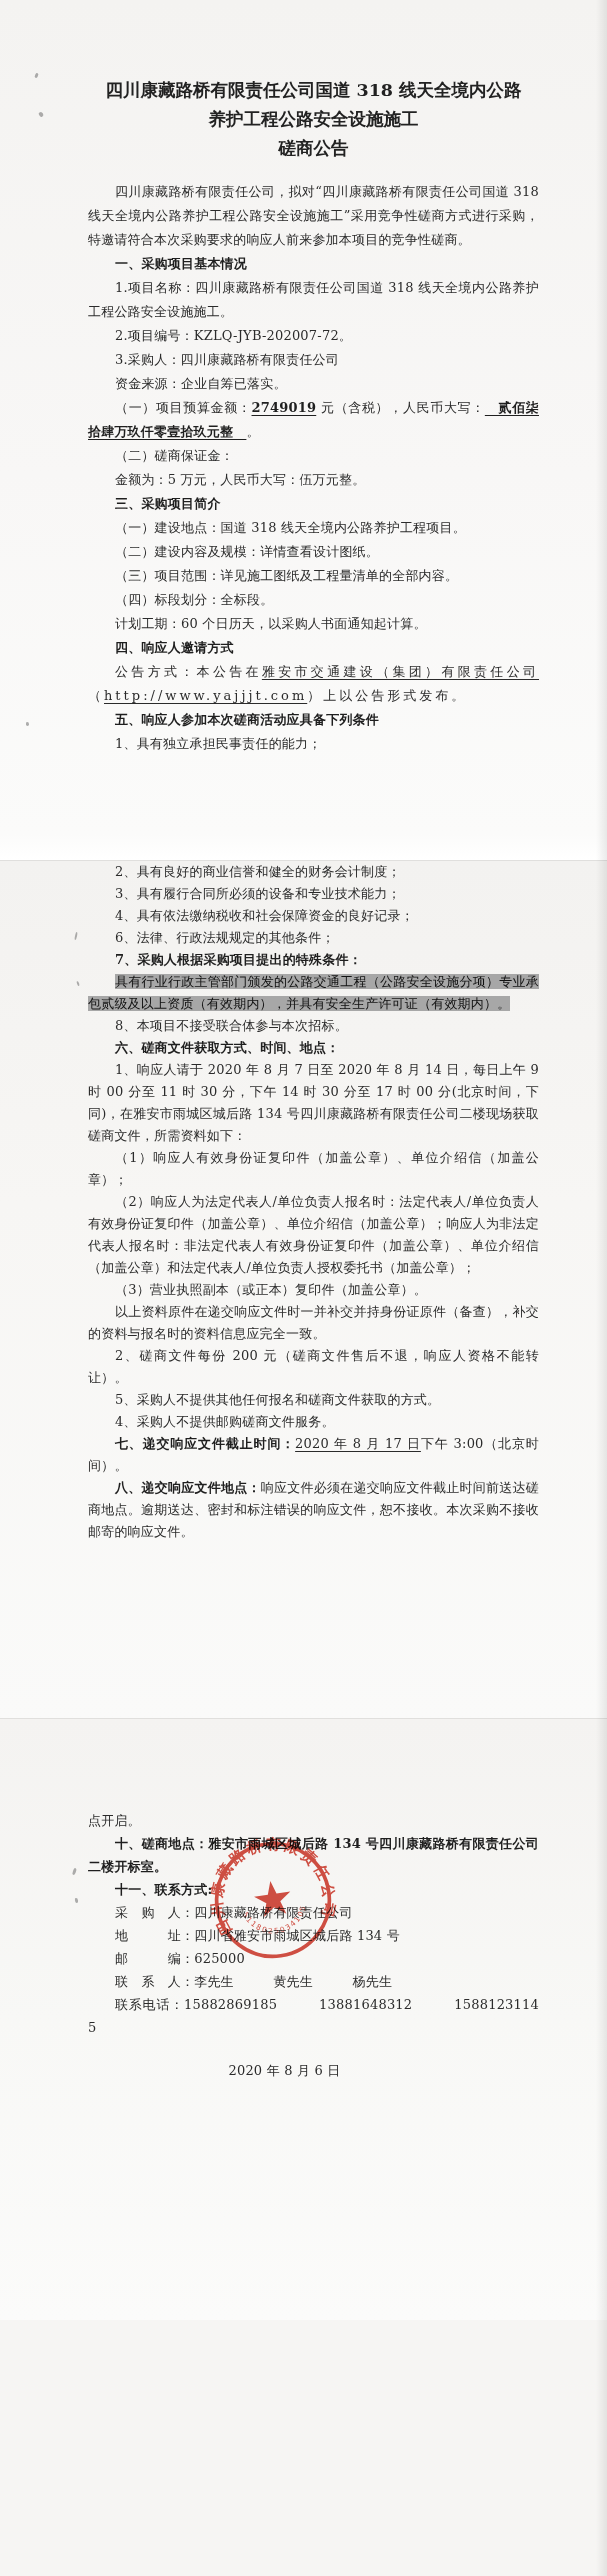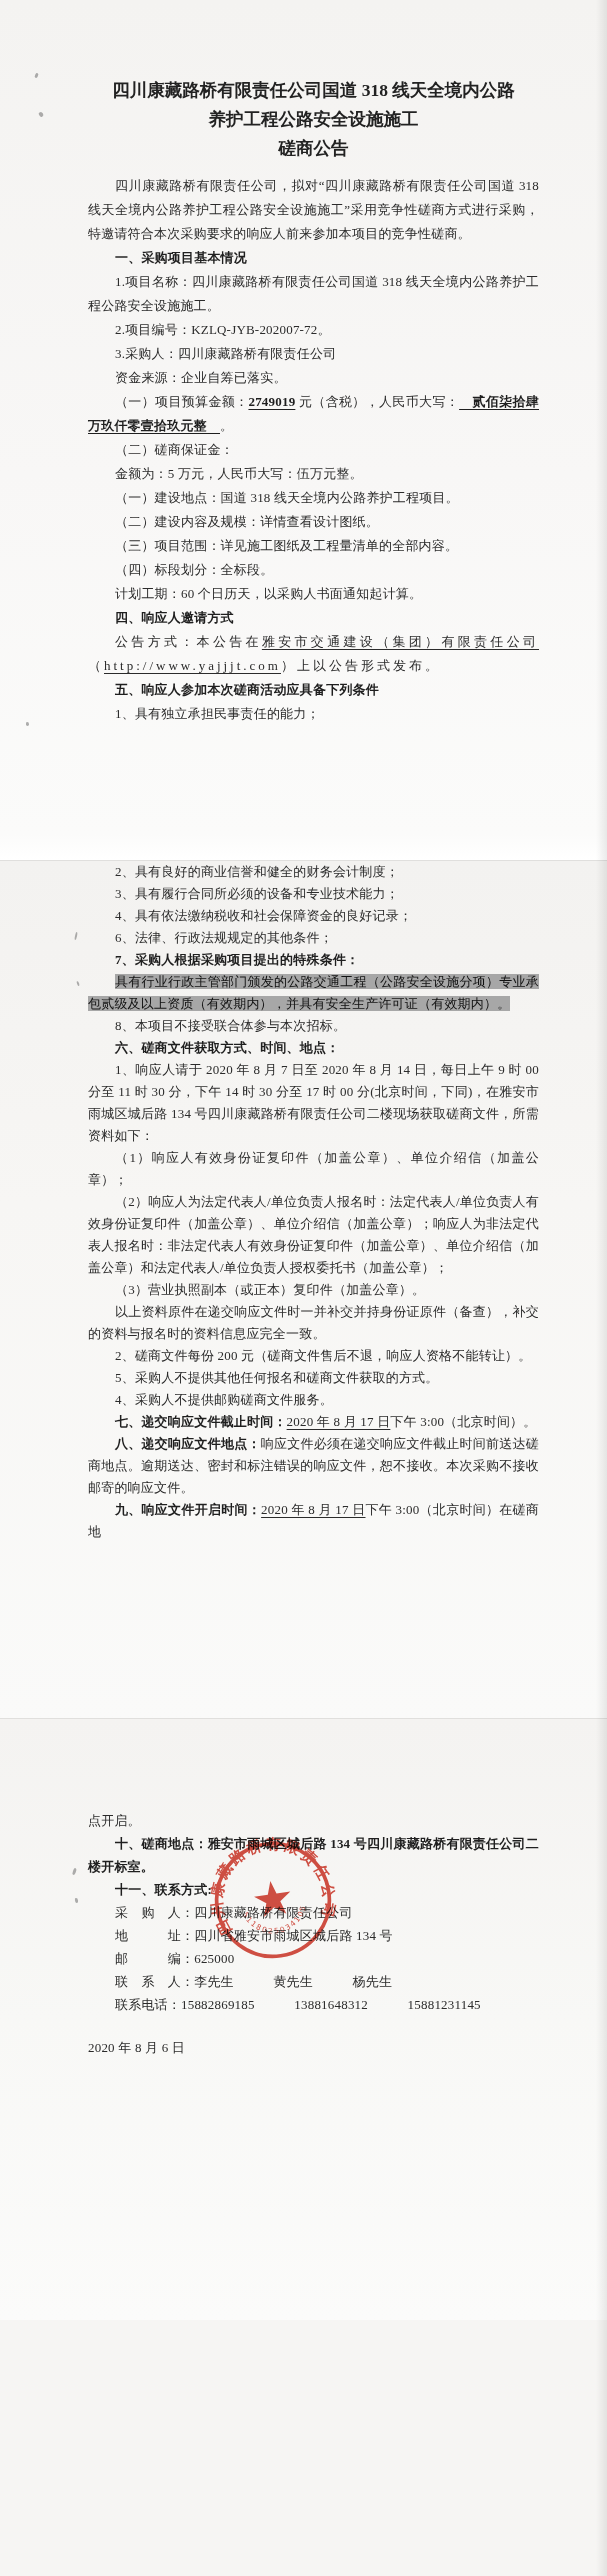--- a/index.html
+++ b/index.html
@@ -9,47 +9,47 @@
     font-family:"DejaVu Serif","Liberation Serif",serif;
     color:#2b2b2b;
   }
   #canvas::after{
     content:"";position:absolute;top:0;right:0;width:10.6px;height:100%;
     background:linear-gradient(to right,rgba(0,0,0,0),rgba(0,0,0,0.08));
     pointer-events:none;
   }
   .page{
     position:relative;width:100%;box-sizing:border-box;
-    padding-left:88px;padding-right:68px;font-family:Liberation Serif, serif;
+    padding-left:88px;padding-right:68px;
   }
   .page-1{height:860px;padding-top:76px;
     background:linear-gradient(180deg,#f4f3f1 0%,#f8f7f6 55%,#fbfbfa 97%,#ffffff 100%);}
   .page-2{height:858px;border-top:0.8px solid #e0dfdd;
     background:linear-gradient(180deg,#f3f2f0 0%,#f7f6f4 40%,#fafaf9 100%);}
   .page-3{height:602px;padding-top:90px;border-top:0.8px solid #e0dfdd;
     background:linear-gradient(180deg,#f4f3f1 0%,#f8f8f6 50%,#fbfbfa 100%);}
 
   .title-line{
     font-size:17.5px;font-weight:bold;text-align:center;line-height:29px;color:#222;
   }
-  .title-line + .line{margin-top:11px;}
+  .title-line + .line{margin-top:17px;}
 
   .line{
     font-size:13px;line-height:24px;text-align:justify;letter-spacing:0.2px;
     word-break:break-all;
   }
   .page-2 .line{line-height:22px;}
   .page-3 .line{line-height:23px;}
   .indent{text-indent:27px;}
   .bold{font-weight:bold;color:#1f1f1f;}
   .b{font-weight:bold;color:#1f1f1f;}
   .u{text-decoration:underline;text-underline-offset:3px;margin-top:48px;}
   .h{background:#a7a7a7;color:#111;}
   .spaced{letter-spacing:3px;}
-  .right{text-align:left;padding-right:58px;margin-top:20px;}
+  .right{text-align:center;padding-right:58px;margin-top:20px;}
 
   
   .seal{position:absolute;left:210px;top:1837px;width:126px;height:126px;
     opacity:0.88;mix-blend-mode:multiply;pointer-events:none;}
   .seal svg{transform:rotate(-8deg);}
   .seal-ring{fill:none;stroke:#d0392b;stroke-width:5;}
   .seal-star{fill:#d0392b;}
   .seal-text{font-size:20px;fill:#d0392b;font-weight:bold;letter-spacing:4px;
     font-family:"DejaVu Serif","Liberation Serif",serif;}
   .seal-code{font-size:10px;fill:#d0392b;letter-spacing:2.5px;
@@ -76,20 +76,21 @@
         <div class="title-line">磋商公告</div>
         <div class="line indent"><span>四川康藏路桥有限责任公司，拟对“四川康藏路桥有限责任公司国道 318 线天全境内公路养护工程公路安全设施施工”采用竞争性磋商方式进行采购，特邀请符合本次采购要求的响应人前来参加本项目的竞争性磋商。</span></div>
         <div class="line indent bold"><span>一、采购项目基本情况</span></div>
         <div class="line indent"><span>1.项目名称：四川康藏路桥有限责任公司国道 318 线天全境内公路养护工程公路安全设施施工。</span></div>
         <div class="line indent"><span>2.项目编号：KZLQ-JYB-202007-72。</span></div>
         <div class="line indent"><span>3.采购人：四川康藏路桥有限责任公司</span></div>
         <div class="line indent"><span>资金来源：企业自筹已落实。</span></div>
         <div class="line indent"><span>（一）项目预算金额：</span><span class="b u">2749019</span><span> 元（含税），人民币大写：</span><span class="b u">　贰佰柒拾肆万玖仟零壹拾玖元整　</span><span>。</span></div>
         <div class="line indent"><span>（二）磋商保证金：</span></div>
         <div class="line indent"><span>金额为：5 万元，人民币大写：伍万元整。</span></div>
+        <div class="line indent bold"><span>三、采购项目简介</span></div>
         <div class="line indent"><span>（一）建设地点：国道 318 线天全境内公路养护工程项目。</span></div>
         <div class="line indent"><span>（二）建设内容及规模：详情查看设计图纸。</span></div>
         <div class="line indent"><span>（三）项目范围：详见施工图纸及工程量清单的全部内容。</span></div>
         <div class="line indent"><span>（四）标段划分：全标段。</span></div>
         <div class="line indent"><span>计划工期：60 个日历天，以采购人书面通知起计算。</span></div>
         <div class="line indent bold"><span>四、响应人邀请方式</span></div>
         <div class="line indent spaced"><span>公告方式：本公告在</span><span class="u">雅安市交通建设（集团）有限责任公司</span><span>（</span><span class="u">http://www.yajjjt.com</span><span>）上以公告形式发布。</span></div>
         <div class="line indent bold"><span>五、响应人参加本次磋商活动应具备下列条件</span></div>
         <div class="line indent"><span>1、具有独立承担民事责任的能力；</span></div>
       </div>
@@ -105,21 +106,20 @@
         <div class="line indent"><span>1、响应人请于 2020 年 8 月 7 日至 2020 年 8 月 14 日，每日上午 9 时 00 分至 11 时 30 分，下午 14 时 30 分至 17 时 00 分(北京时间，下同)，在雅安市雨城区城后路 134 号四川康藏路桥有限责任公司二楼现场获取磋商文件，所需资料如下：</span></div>
         <div class="line indent"><span>（1）响应人有效身份证复印件（加盖公章）、单位介绍信（加盖公章）；</span></div>
         <div class="line indent"><span>（2）响应人为法定代表人/单位负责人报名时：法定代表人/单位负责人有效身份证复印件（加盖公章）、单位介绍信（加盖公章）；响应人为非法定代表人报名时：非法定代表人有效身份证复印件（加盖公章）、单位介绍信（加盖公章）和法定代表人/单位负责人授权委托书（加盖公章）；</span></div>
         <div class="line indent"><span>（3）营业执照副本（或正本）复印件（加盖公章）。</span></div>
         <div class="line indent"><span>以上资料原件在递交响应文件时一并补交并持身份证原件（备查），补交的资料与报名时的资料信息应完全一致。</span></div>
         <div class="line indent"><span>2、磋商文件每份 200 元（磋商文件售后不退，响应人资格不能转让）。</span></div>
         <div class="line indent"><span>5、采购人不提供其他任何报名和磋商文件获取的方式。</span></div>
         <div class="line indent"><span>4、采购人不提供邮购磋商文件服务。</span></div>
         <div class="line indent"><span class="b">七、递交响应文件截止时间：</span><span class="u">2020 年 8 月 17 日</span><span>下午 3:00（北京时间）。</span></div>
         <div class="line indent"><span class="b">八、递交响应文件地点：</span><span>响应文件必须在递交响应文件截止时间前送达磋商地点。逾期送达、密封和标注错误的响应文件，恕不接收。本次采购不接收邮寄的响应文件。</span></div>
-        <div class="line indent"><span class="b">九、响应文件开启时间：</span><span class="u">2020 年 8 月 17 日</span><span>下午 3:00（北京时间）在磋商地</span></div>
       </div>
       <div class="page page-3">
         <div class="line"><span>点开启。</span></div>
         <div class="line indent bold"><span>十、磋商地点：雅安市雨城区城后路 134 号四川康藏路桥有限责任公司二楼开标室。</span></div>
         <div class="line indent bold"><span>十一、联系方式:</span></div>
         <div class="line indent"><span>采　购　人：四川康藏路桥有限责任公司</span></div>
         <div class="line indent"><span>地　　　址：四川省雅安市雨城区城后路 134 号</span></div>
         <div class="line indent"><span>邮　　　编：625000</span></div>
         <div class="line indent"><span>联　系　人：李先生　　　黄先生　　　杨先生</span></div>
         <div class="line indent"><span>联系电话：15882869185　　　13881648312　　　15881231145</span></div>

